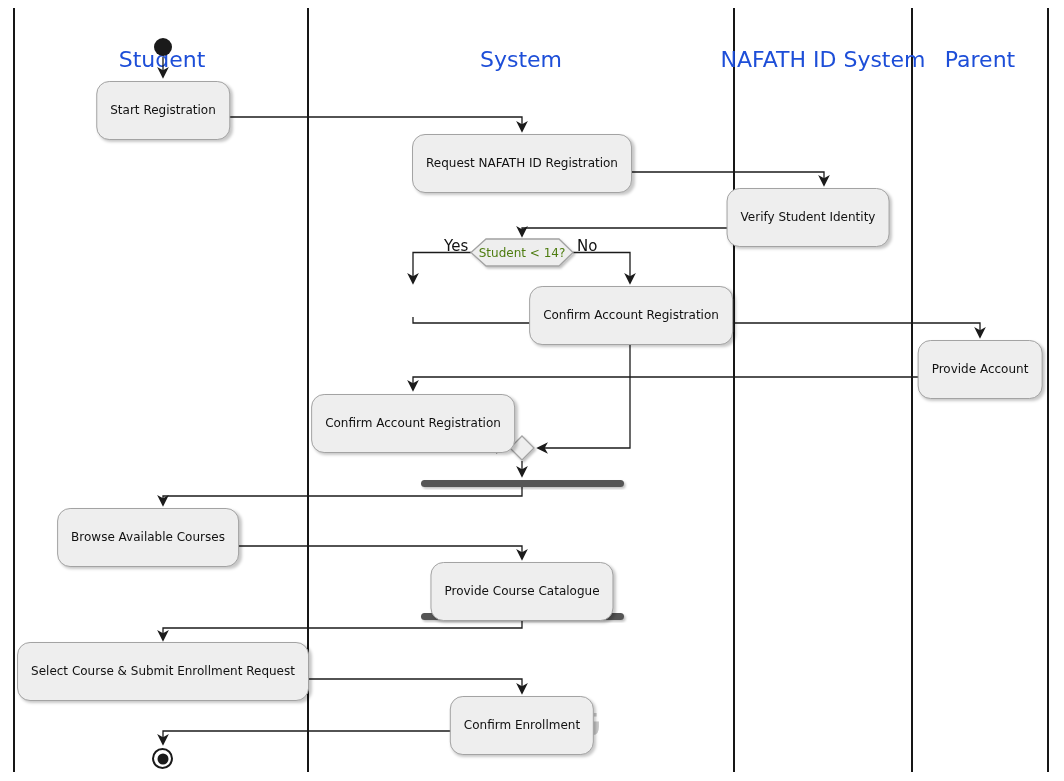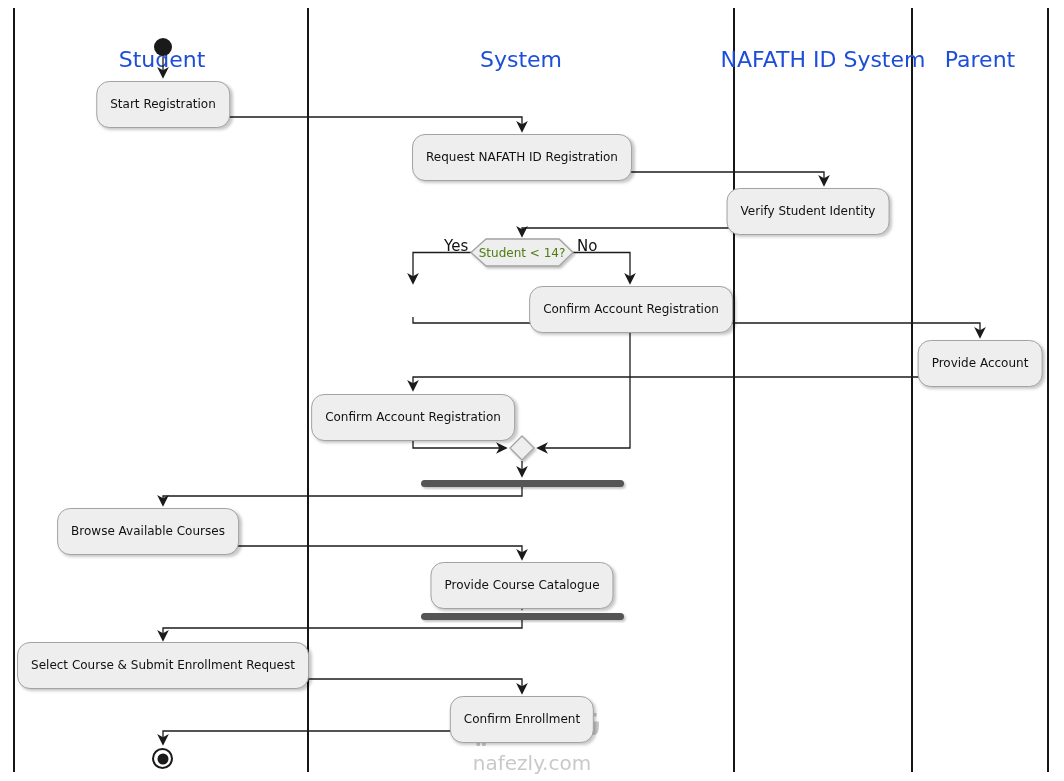--- a/index.html
+++ b/index.html
@@ -15,21 +15,21 @@
     background:#161616;z-index:2;
   }
   .lane-title{
     position:absolute;top:11px;transform:translateX(-50%);
     font-size:22px;color:#1d4ed8;white-space:nowrap;z-index:3;margin-top:36px;
   }
   .activity{
     position:absolute;transform:translateX(-50%);
     background:#eeeeee;border:1.3px solid #a3a3a3;border-radius:13px;
     font-size:12px;color:#111;white-space:nowrap;
-    padding:15px 13px;line-height:15px;z-index:4;
+    padding:21px 13px;line-height:15px;z-index:4;
     box-shadow:2px 2px 3px rgba(0,0,0,0.22);
   }
   .start-node{
     position:absolute;left:154px;top:38px;width:18px;height:18px;
     background:#1a1a1a;border-radius:50%;z-index:4;
   }
   .end-node{
     position:absolute;left:152px;top:748px;width:17px;height:17px;
     border:2px solid #1a1a1a;border-radius:50%;background:#fff;z-index:4;
   }
@@ -57,21 +57,20 @@
     text-align:center;font-size:20px;color:#c9c9c9;z-index:1;
     font-family:"DejaVu Sans", sans-serif;
   }
 </style>
 </head>
 <body>
 
 <div id="stage">
 
   <div class="watermark-logo">نفذلي</div>
-  <div class="watermark-site">nafezly.com</div>
 
   <div class="lane-line" style="left:13px"></div>
   <div class="lane-line" style="left:307px"></div>
   <div class="lane-line" style="left:733px"></div>
   <div class="lane-line" style="left:911px"></div>
   <div class="lane-line" style="left:1047px"></div>
 
   <div class="lane-title" style="left:162px">Student</div>
   <div class="lane-title" style="left:521px">System</div>
   <div class="lane-title" style="left:823px">NAFATH ID System</div>

